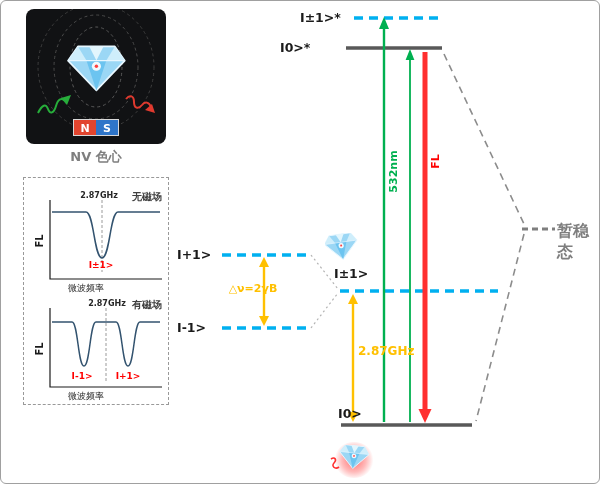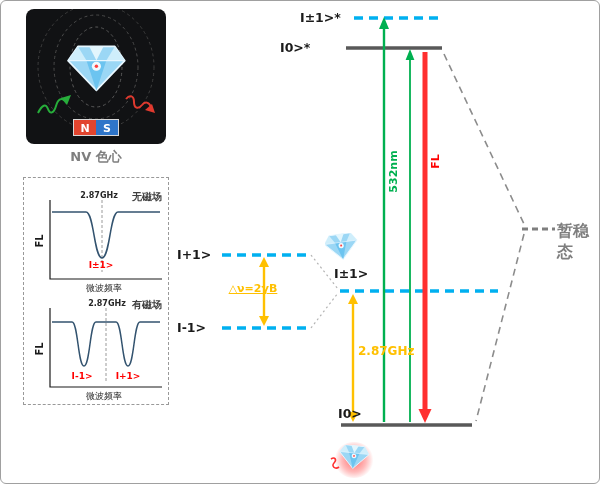--- a/index.html
+++ b/index.html
@@ -26,21 +26,21 @@
   
   .odmr-box {
     position:absolute; left:22px; top:176px; width:146px; height:228px;
     border:1px dashed #999999; background:#ffffff;
   }
   .plbl { position:absolute; color:#1a1a1a; }
   .freq { font-size:8px; font-weight:bold; text-align:center; color:#262626; }
   .cond { font-size:10px; font-weight:700; color:#404040; }
   .fl   { font-size:10px; font-weight:bold; width:30px; height:14px; text-align:center; transform:rotate(-90deg); }
   .dip  { font-size:9px; font-weight:bold; color:#ff0000; text-align:center; }
-  .xlab { font-size:9px; color:#262626; text-align:center; }
+  .xlab { font-size:9px; color:#262626; }
   .plot { position:absolute; }
   .axis  { stroke:#1a1a1a; stroke-width:1.2; fill:none; }
   .curve { stroke:#33536f; stroke-width:1.5; fill:none; }
   .vdash { stroke:#9a9a9a; stroke-width:1; stroke-dasharray:3 2; }
   
   .overlay { position:absolute; left:0; top:0; pointer-events:none; }
   .cy   { stroke:#00b0f0; stroke-width:3.5; stroke-dasharray:9 6; }
   .gy   { stroke:#595959; stroke-width:3.5; }
   .meta { stroke:#7f7f7f; stroke-width:3.2; stroke-dasharray:6 4; }
   .diag { stroke:#8c8c8c; stroke-width:1.6; stroke-dasharray:7 5; }
@@ -160,21 +160,21 @@
   </svg>
 
   <div class="lvl r" style="left:299px; top:9px;  width:50px;">I±1&gt;*</div>
   <div class="lvl r" style="left:279px; top:39px; width:44px;">I0&gt;*</div>
   <div class="lvl r" style="left:176px; top:246px; width:40px;">I+1&gt;</div>
   <div class="lvl r" style="left:176px; top:319px; width:40px;">I-1&gt;</div>
   <div class="lvl" style="left:333px; top:265px; width:50px;">I±1&gt;</div>
   <div class="lvl" style="left:337px; top:405px; width:40px;">I0&gt;</div>
   <div class="lvl gray-t" style="left:556px; top:220px; width:44px; font-size:16px;">暂稳态</div>
 
-  <div class="lvl orange c" style="left:214px; top:281px; width:76px; font-size:11px;text-decoration:underline;">△ν=2γB</div>
+  <div class="lvl orange c" style="left:214px; top:281px; width:76px; font-size:11px;">△ν=2γB</div>
   <div class="lvl orange" style="left:357px; top:343px; font-size:12px;">2.87GHz</div>
   <div class="lvl green-t vert c" style="left:367px; top:164px; width:50px;">532nm</div>
   <div class="lvl red-t vert c" style="left:409px; top:154px; width:50px;">FL</div>
 
   <svg class="gemwrap" style="left:324px; top:232px;" width="36" height="32" viewBox="0 0 36 32">
     <use href="#gem" transform="rotate(-8 18 14) scale(0.82)"></use>
   </svg>
 
   <div class="glow"></div>
   <svg class="gemwrap" style="left:327px; top:453px;" width="22" height="22" viewBox="0 0 22 22">

